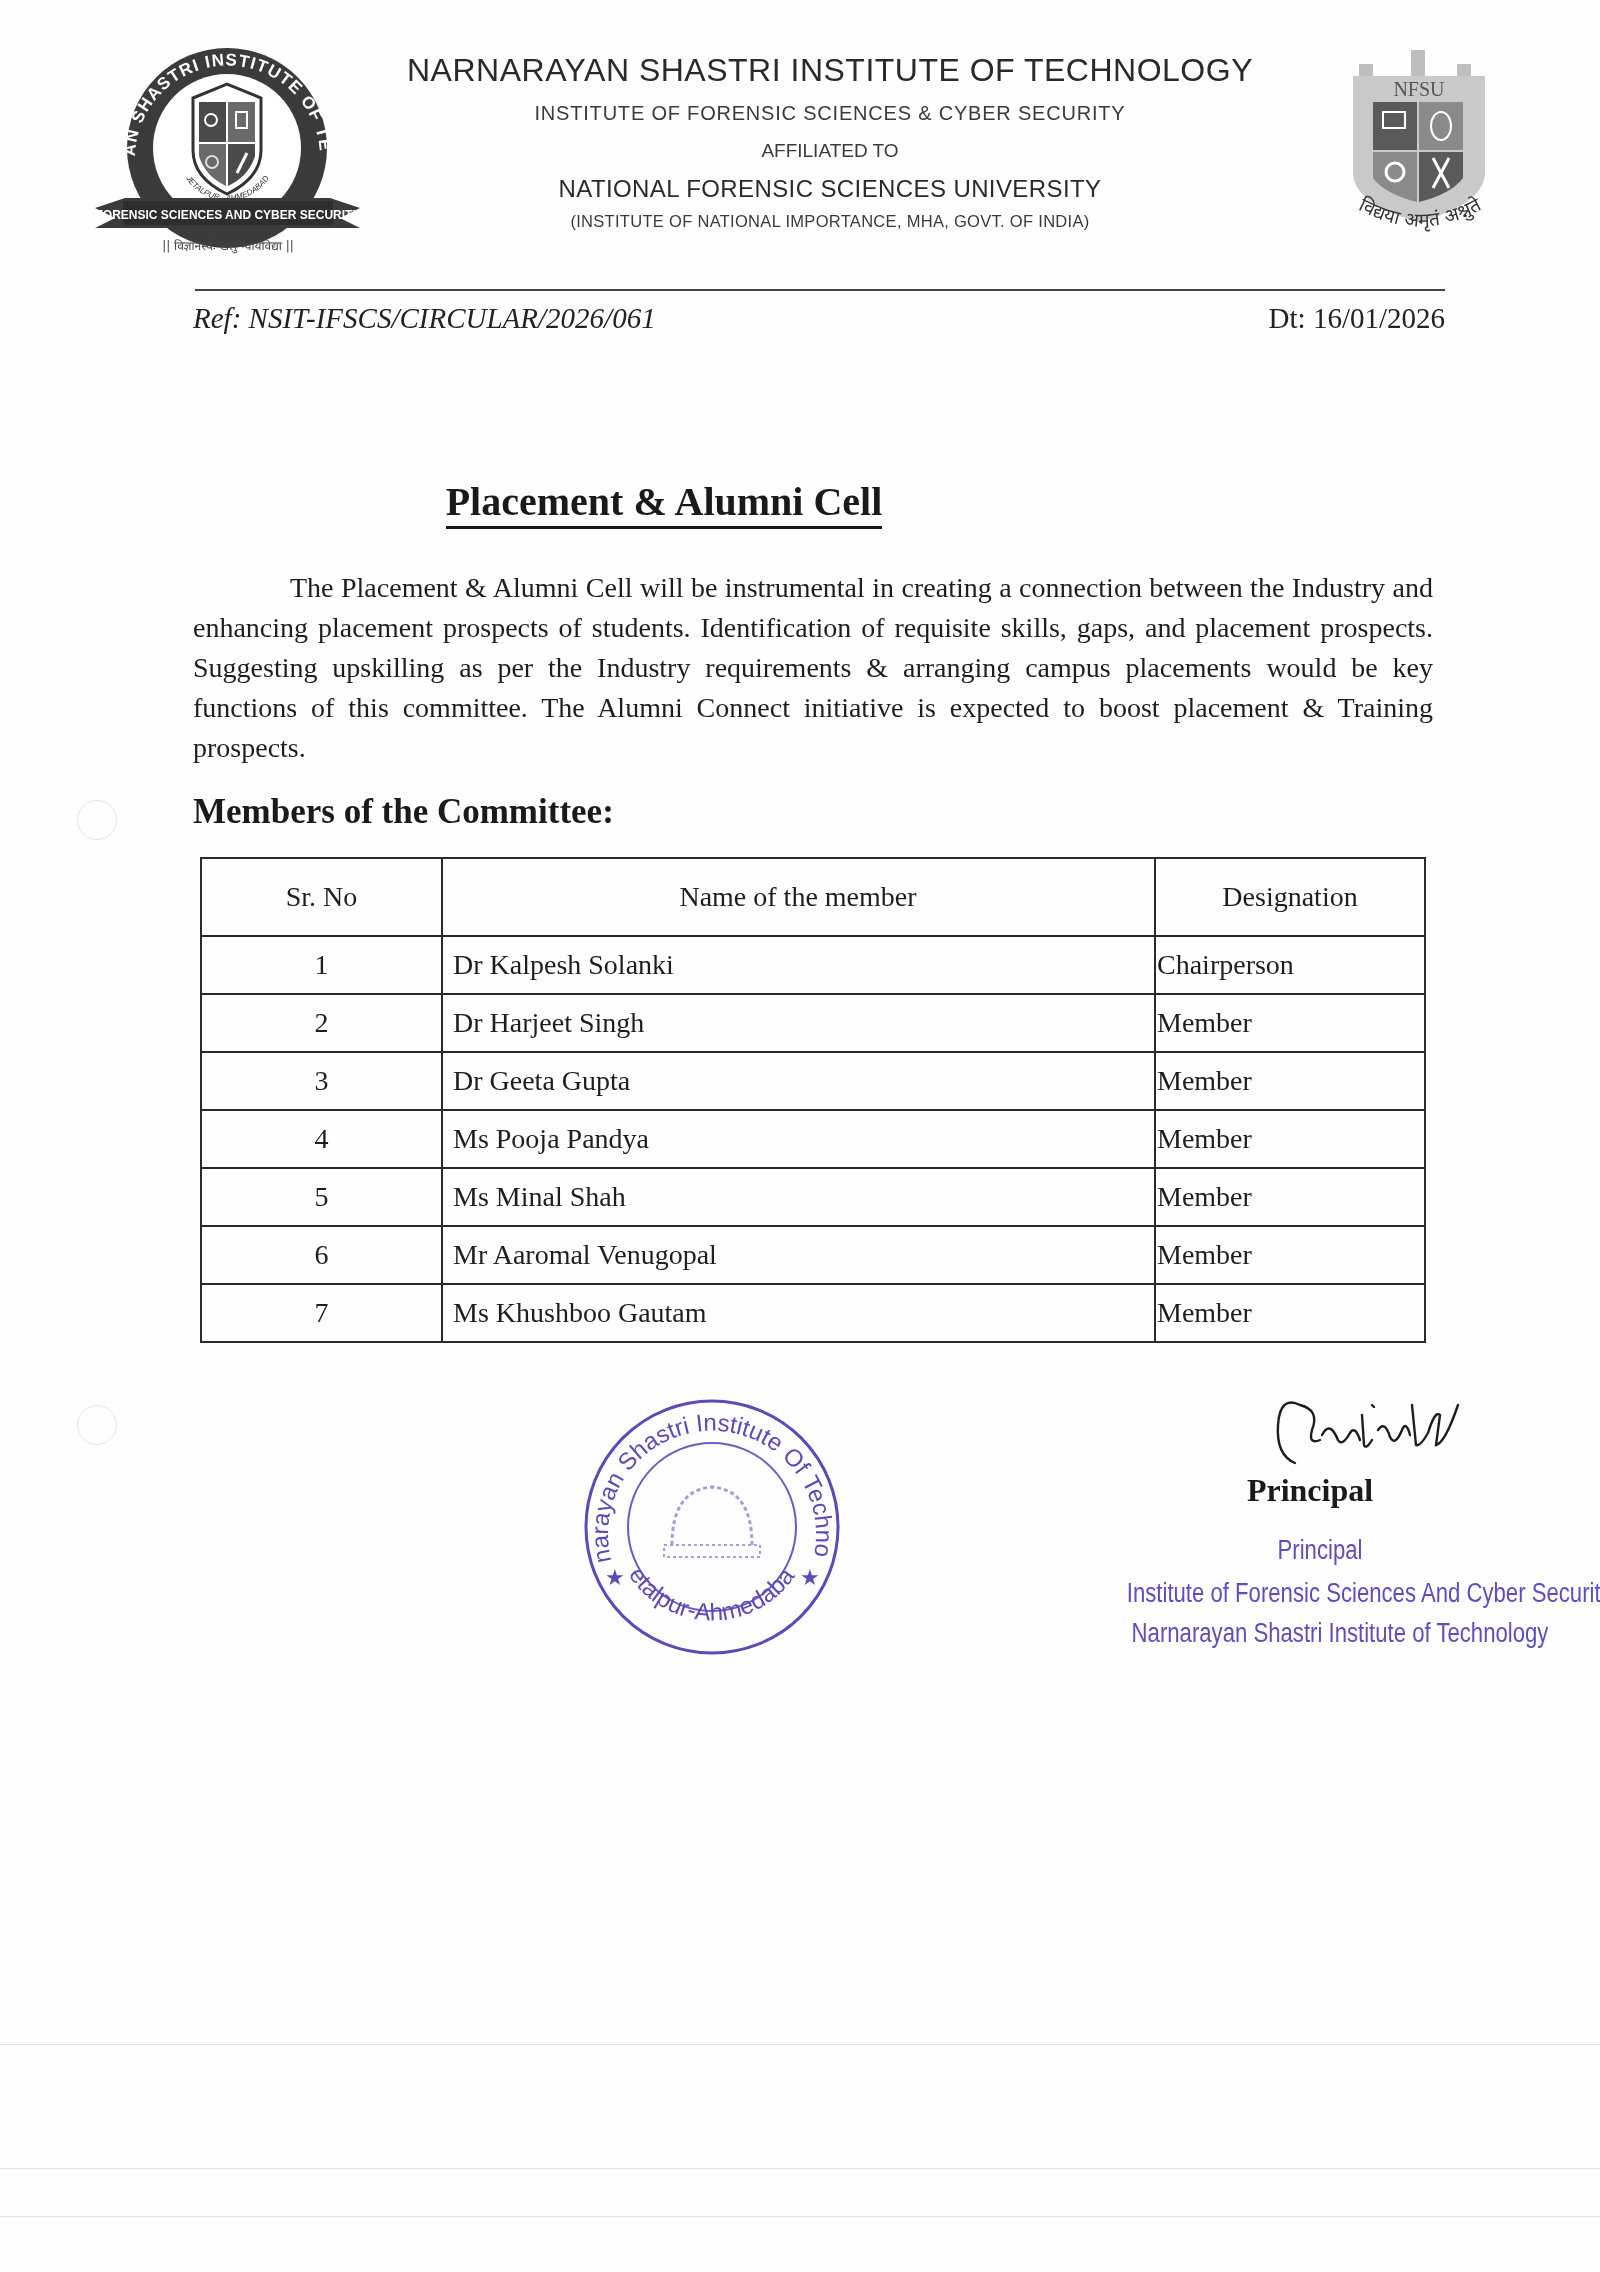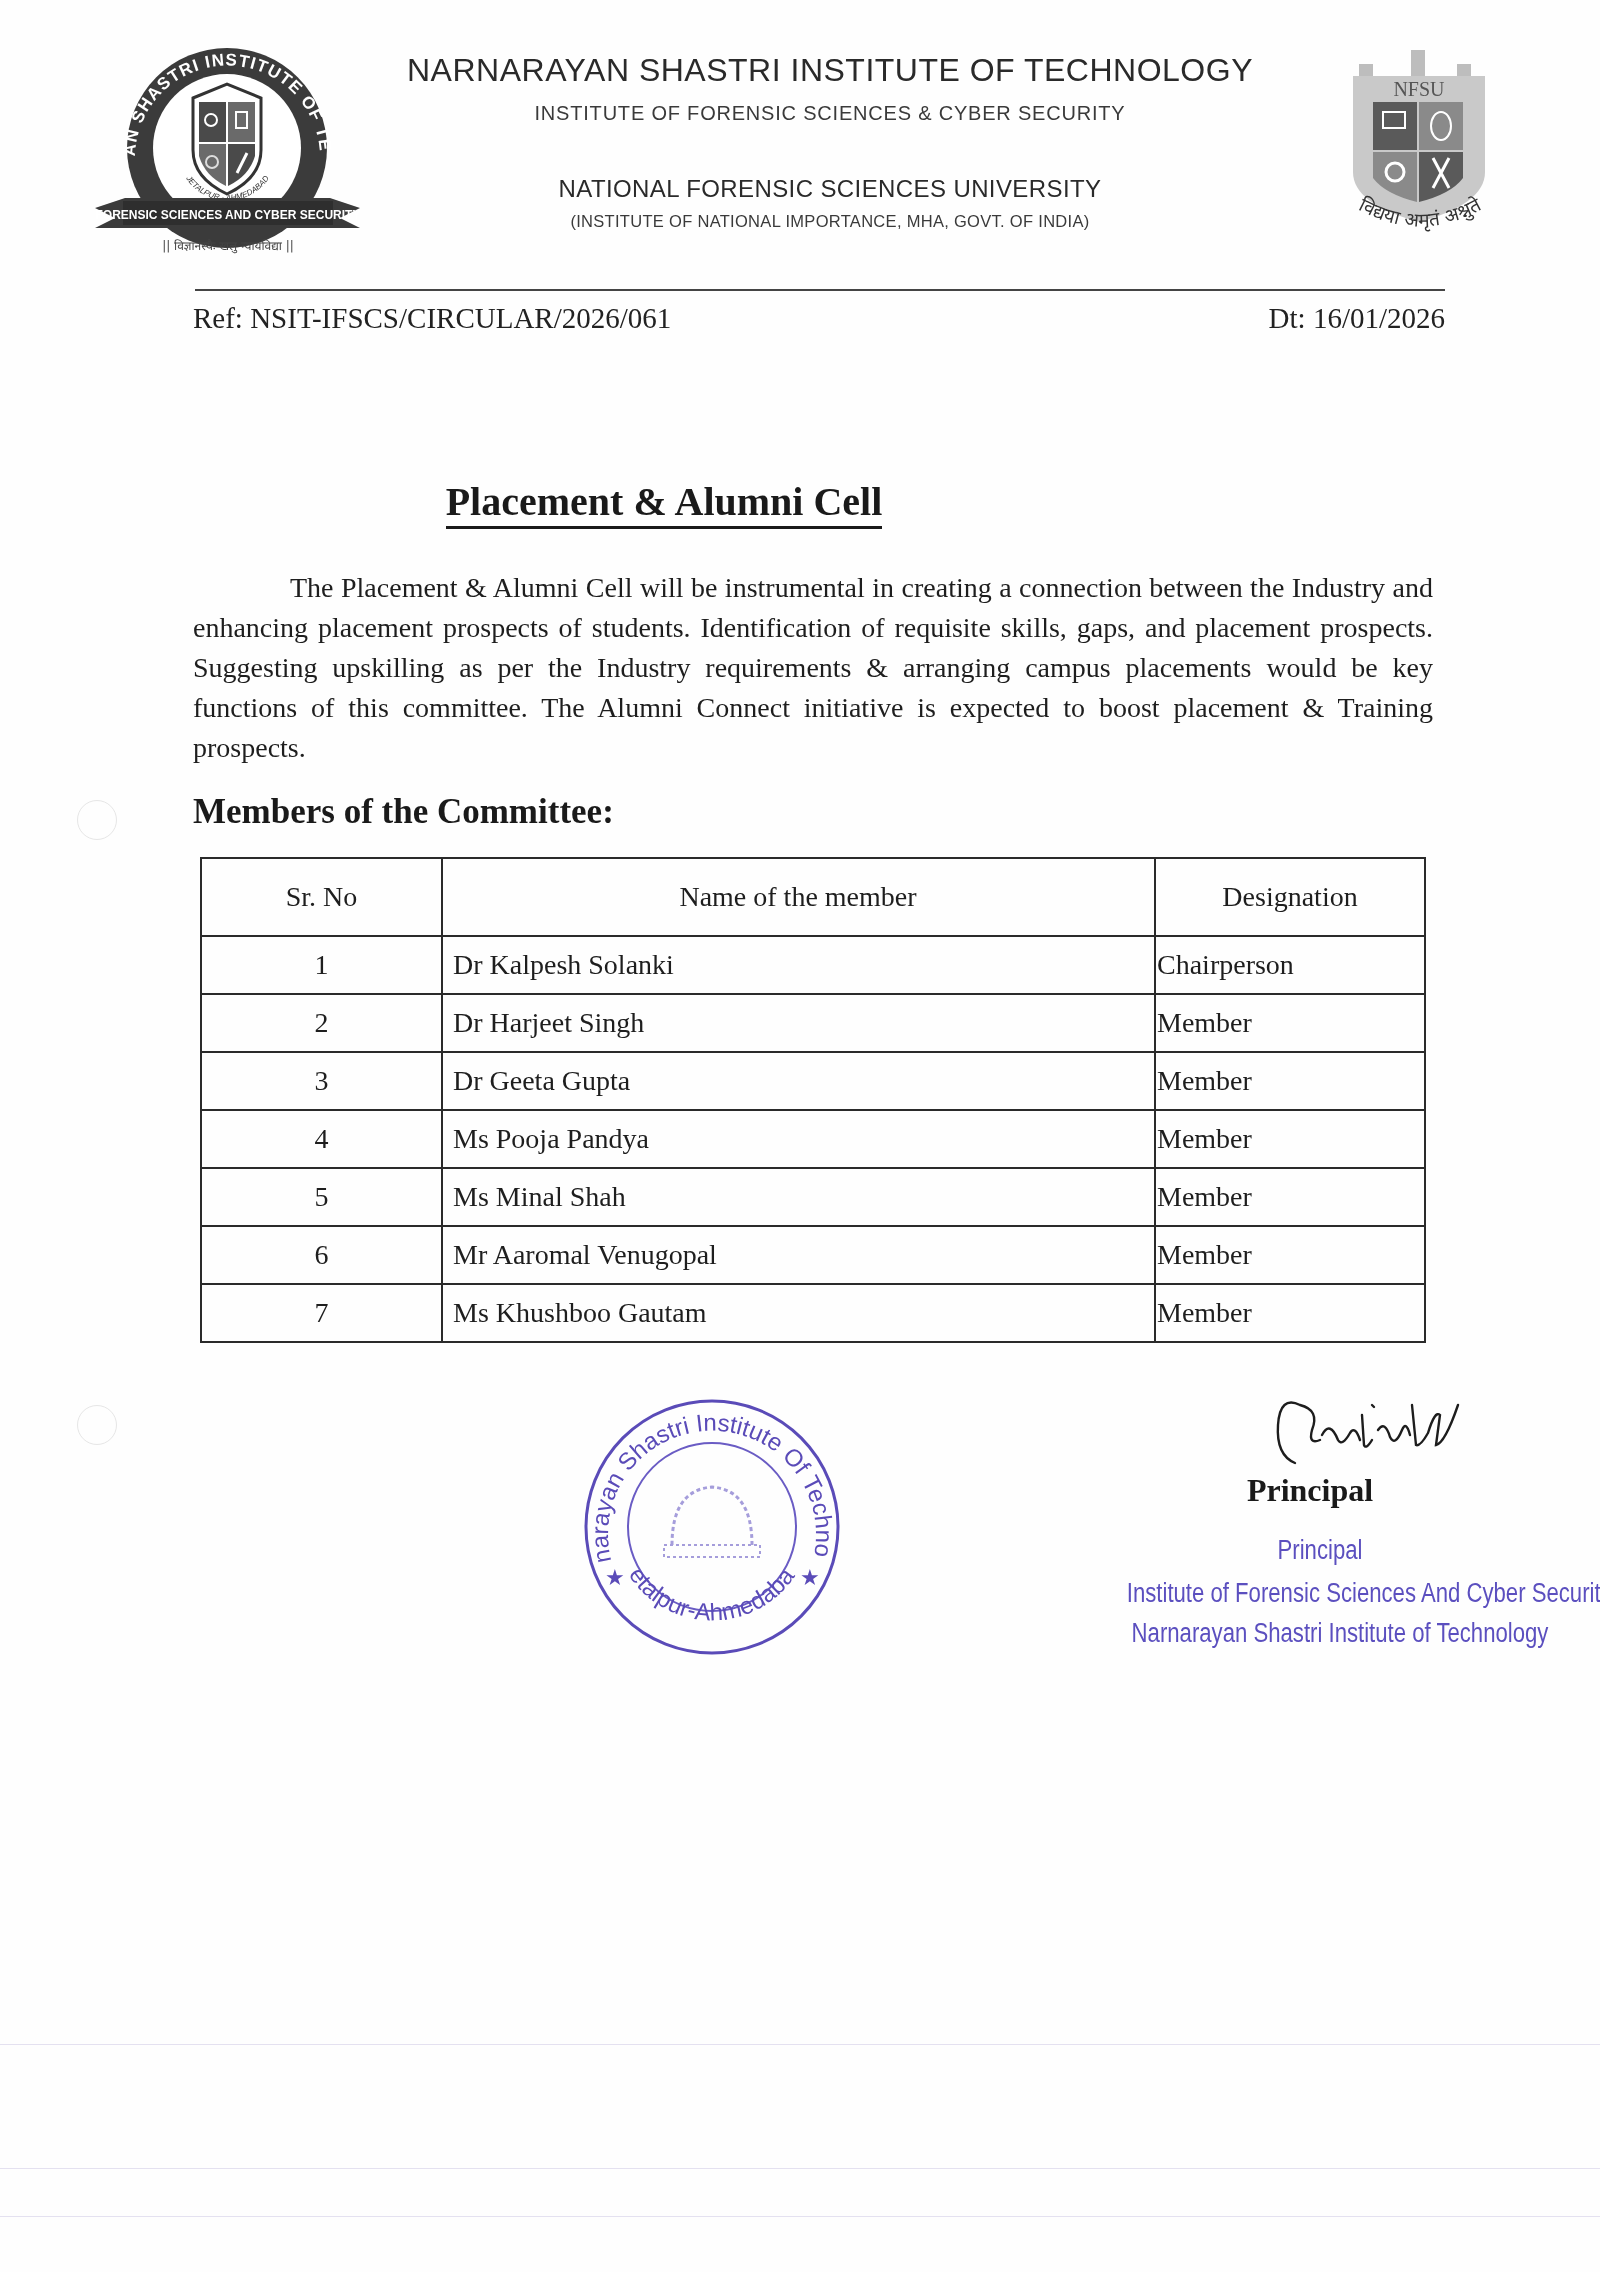--- a/index.html
+++ b/index.html
@@ -12,21 +12,21 @@
   
   .lh { left:300px; width:1060px; text-align:center; color:#2a2a2a; white-space:nowrap; }
   .lh1 { top:52px; font-size:32px; letter-spacing:0.5px; transform:scaleX(1.0); }
   .lh2 { top:102px; font-size:20px; letter-spacing:0.8px; color:#3a3a3a; }
   .lh3 { top:140px; font-size:19px; color:#3a3a3a; }
   .lh4 { top:175px; font-size:24px; letter-spacing:0.4px; }
   .lh5 { top:212px; font-size:16.5px; letter-spacing:0.3px; color:#3a3a3a; }
 
   .rule { left:195px; width:1250px; top:289px; height:2px; background:#444; }
 
-  .ref { left:193px; top:302px; font-size:29px; color:#222; }
+  .ref { left:193px; top:302px; font-size:29px; color:#222;font-style:italic; }
   .date { right:155px; top:302px; font-size:29px; color:#222; text-align:right; }
 
   .heading { left:0; width:1328px; top:478px; text-align:center; }
   .heading span { font-size:40px; font-weight:bold; color:#1a1a1a; border-bottom:3px solid #1a1a1a; padding-bottom:2px; }
 
   .para { left:193px; width:1240px; top:568px; font-size:28px; line-height:40px; color:#1e1e1e; text-align:justify; text-indent:97px; }
 
   .members-title { left:193px; top:792px; font-size:35px; font-weight:bold; color:#1a1a1a;font-family:Liberation Serif, serif; }
 
   table.committee { position:absolute; left:200px; top:857px; width:1226px; border-collapse:collapse; font-family:"Liberation Serif", "DejaVu Serif", serif; color:#1e1e1e; }
@@ -81,20 +81,21 @@
     </text>
 
     <path d="M 0 170 L 30 160 L 235 160 L 265 170 L 245 180 L 265 190 L 20 190 L 0 190 L 20 180 Z" fill="#3b3b3b"></path>
     <rect x="28" y="163" width="210" height="24" fill="#2e2e2e"></rect>
     <text x="133" y="181" text-anchor="middle" font-family="Liberation Sans, sans-serif" font-weight="bold" font-size="12" fill="#ffffff">FORENSIC SCIENCES AND CYBER SECURITY</text>
     <text x="133" y="212" text-anchor="middle" font-family="DejaVu Sans, sans-serif" font-size="12" fill="#444">|| विज्ञानस्यैः खलु न्यायविद्या ||</text>
   </svg>
 
   <div class="abs lh lh1 sans">NARNARAYAN SHASTRI INSTITUTE OF TECHNOLOGY</div>
   <div class="abs lh lh2 sans">INSTITUTE OF FORENSIC SCIENCES &amp; CYBER SECURITY</div>
+  <div class="abs lh lh3 sans">AFFILIATED TO</div>
   <div class="abs lh lh4 sans">NATIONAL FORENSIC SCIENCES UNIVERSITY</div>
   <div class="abs lh lh5 sans">(INSTITUTE OF NATIONAL IMPORTANCE, MHA, GOVT. OF INDIA)</div>
 
   <svg class="abs" style="left:1325px;top:44px;" width="190" height="225" viewBox="0 0 190 225">
     <defs>
       <path id="mottoArc" d="M 10 150 Q 95 215 180 150"></path>
     </defs>
 
     <rect x="34" y="20" width="14" height="20" fill="#bdbdbd"></rect>
     <rect x="86" y="6" width="14" height="34" fill="#bdbdbd"></rect>

